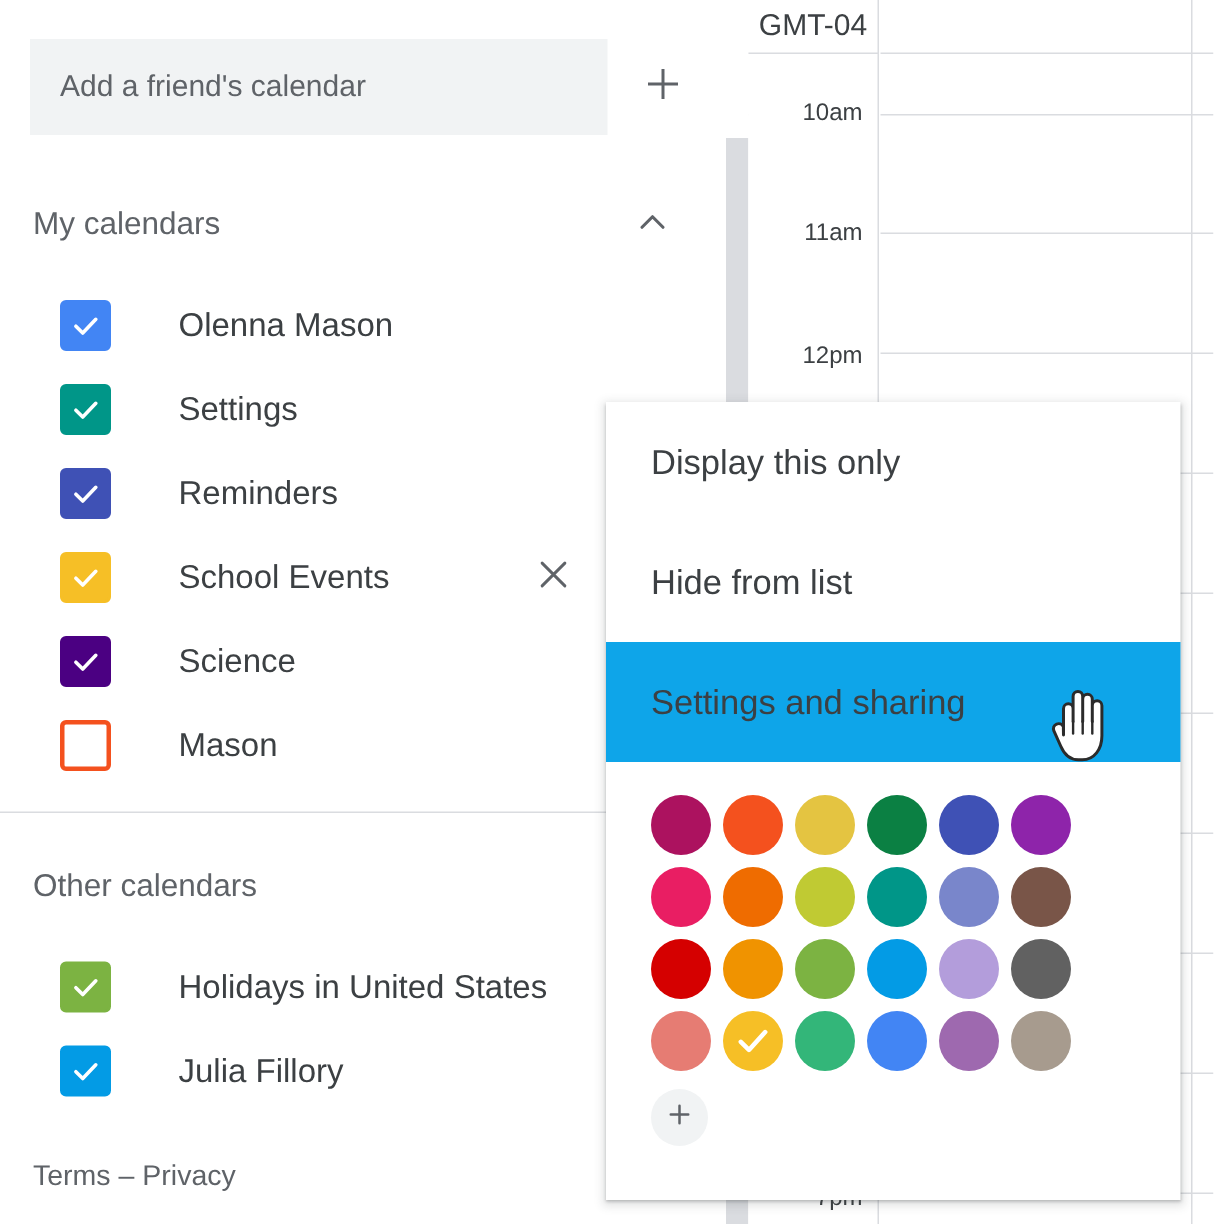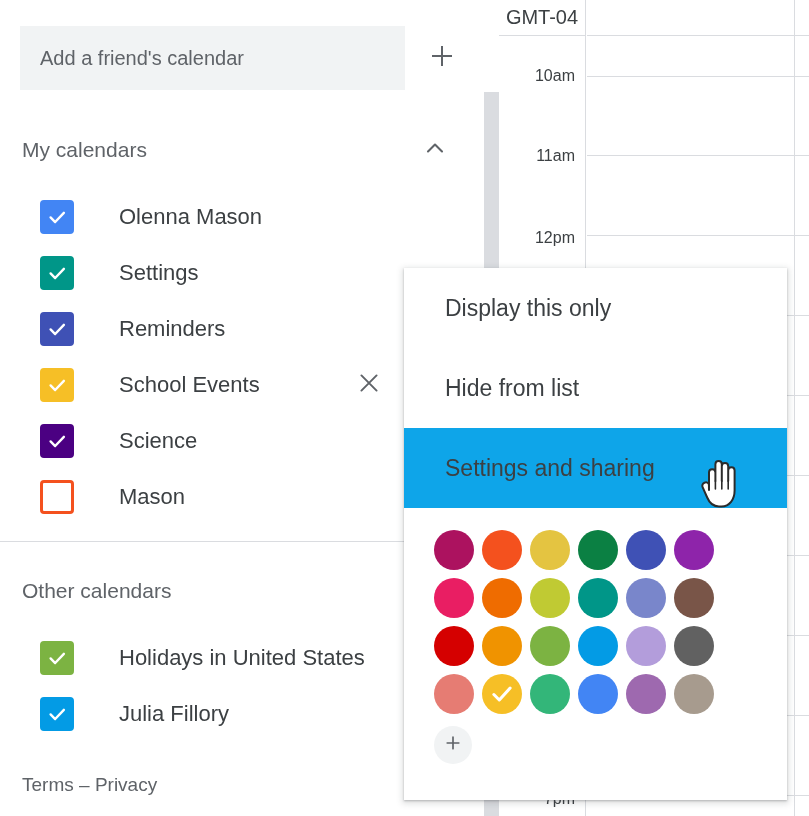--- a/index.html
+++ b/index.html
@@ -252,21 +252,21 @@
     width: 383px;
     height: 532px;
     background: #ffffff;
     box-shadow: 0 2px 6px 2px rgba(60,64,67,.15), 0 1px 2px 0 rgba(60,64,67,.3);
     z-index: 10;
   }
   .menu-item {
     height: 80px;
     display: flex;
     align-items: center;
-    padding-left: 41px;
+    padding-left: 30px;
     font-size: 23px;
     color: #3c4043;
     cursor: pointer;
     box-sizing: border-box;
   }
   .menu-item.highlighted {
     background: #0ea5e9;
   }
 
   .swatch-area {

